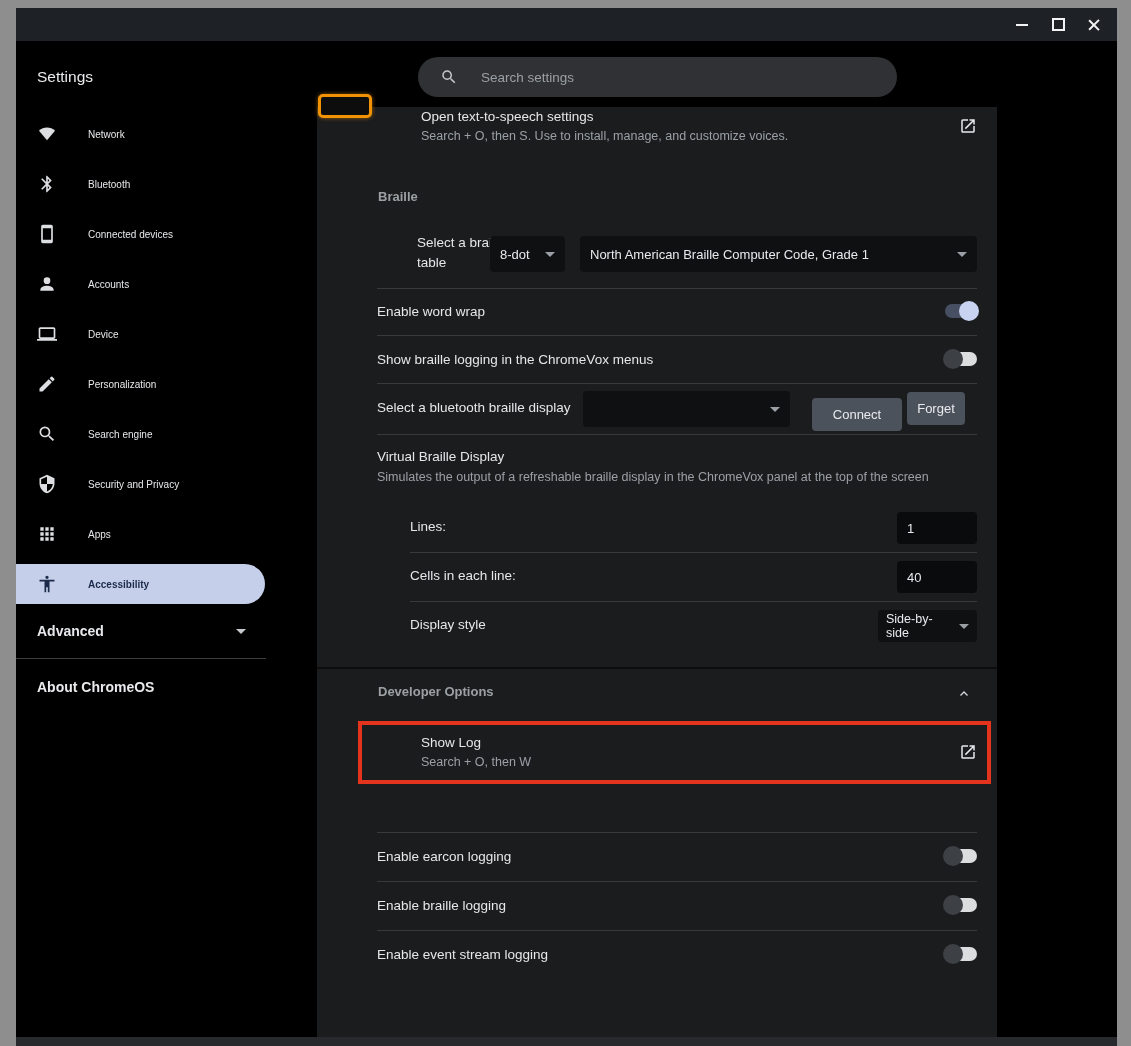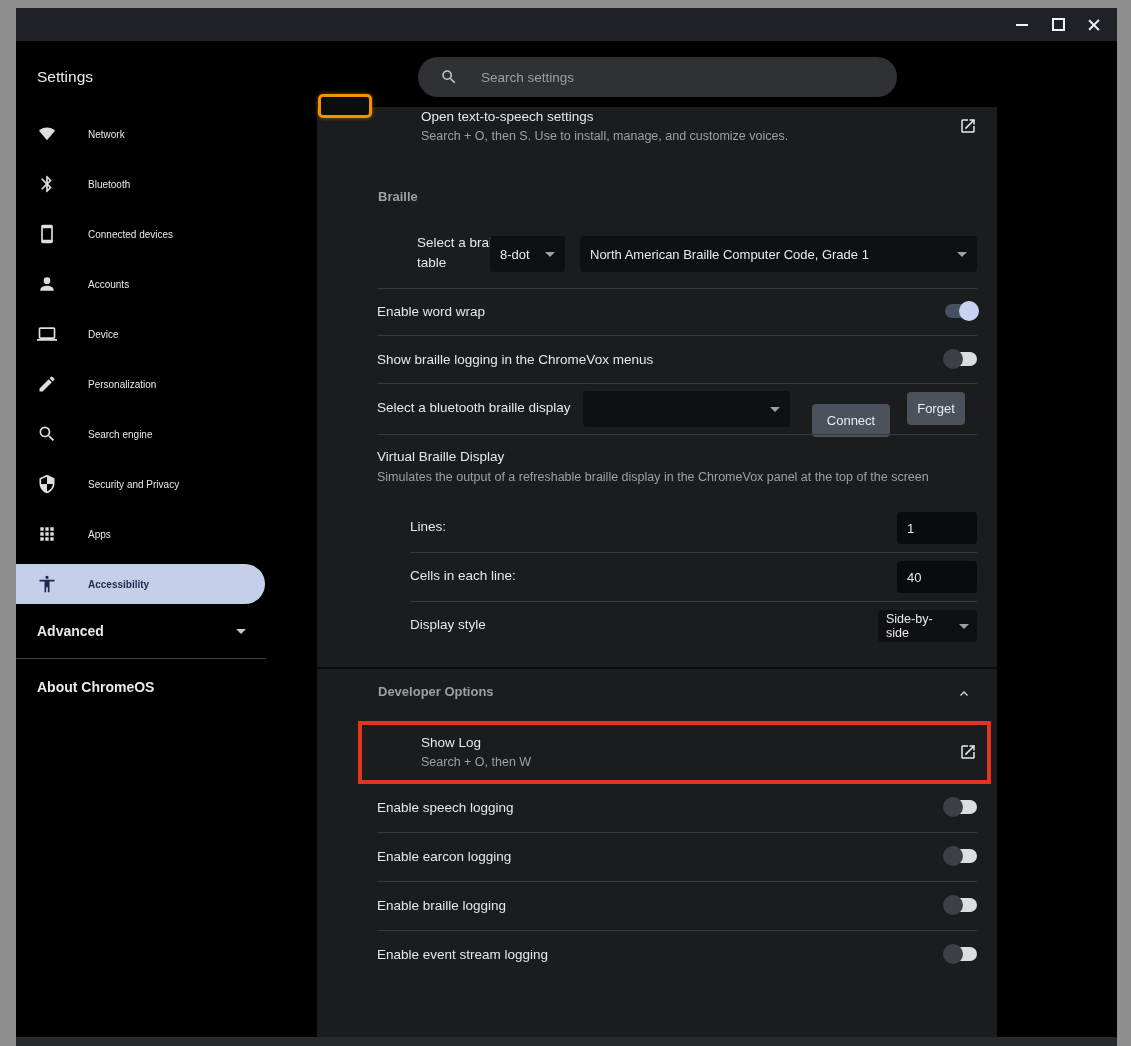--- a/index.html
+++ b/index.html
@@ -228,21 +228,21 @@
       </div>
 
       <div class="divider" style="top:276px"></div>
 
       <div style="position:absolute;top:284px;left:0;right:0;height:36px">
         <span class="lbl" style="position:absolute;left:60px;top:9px">Select a bluetooth braille display</span>
         <div class="select" style="position:absolute;left:266px;top:0;width:207px;height:36px">
           <span></span>
           <span class="caret"></span>
         </div>
-        <button class="btn" style="position:absolute;left:495px;top:13px;width:78px">Connect</button>
+        <button class="btn" style="position:absolute;left:495px;top:7px;width:90px">Connect</button>
         <button class="btn" style="position:absolute;left:590px;top:1px;width:58px">Forget</button>
       </div>
 
       <div class="divider" style="top:327px"></div>
 
       <span class="lbl" style="position:absolute;left:60px;top:340px;line-height:20px">Virtual Braille Display</span>
       <span class="sub" style="position:absolute;left:60px;top:360px;line-height:20px">Simulates the output of a refreshable braille display in the ChromeVox panel at the top of the screen</span>
 
       <div style="position:absolute;top:405px;left:0;right:0;height:32px">
         <span class="lbl" style="position:absolute;left:93px;top:7px">Lines:</span>
@@ -281,26 +281,20 @@
         <div class="two-line">
           <span class="lbl">Show Log</span>
           <span class="sub">Search + O, then W</span>
         </div>
         <svg class="ext-icon" viewBox="0 0 24 24">
             <path fill="#e8eaed" d="M19 19H5V5h7V3H5a2 2 0 0 0-2 2v14a2 2 0 0 0 2 2h14c1.1 0 2-.9 2-2v-7h-2v7zM14 3v2h3.59l-9.83 9.83 1.41 1.41L19 6.41V10h2V3h-7z"></path>
           </svg>
       </div>
       <div class="red-box"></div>
 
-      <div class="row" style="top:681px;height:38px">
-        <span class="lbl">Enable speech logging</span>
-        <span class="toggle off">
-            <span class="knob"></span>
-          </span>
-      </div>
       <div class="divider" style="top:725px"></div>
 
       <div class="row" style="top:730px;height:38px">
         <span class="lbl">Enable earcon logging</span>
         <span class="toggle off">
             <span class="knob"></span>
           </span>
       </div>
       <div class="divider" style="top:774px"></div>
 

